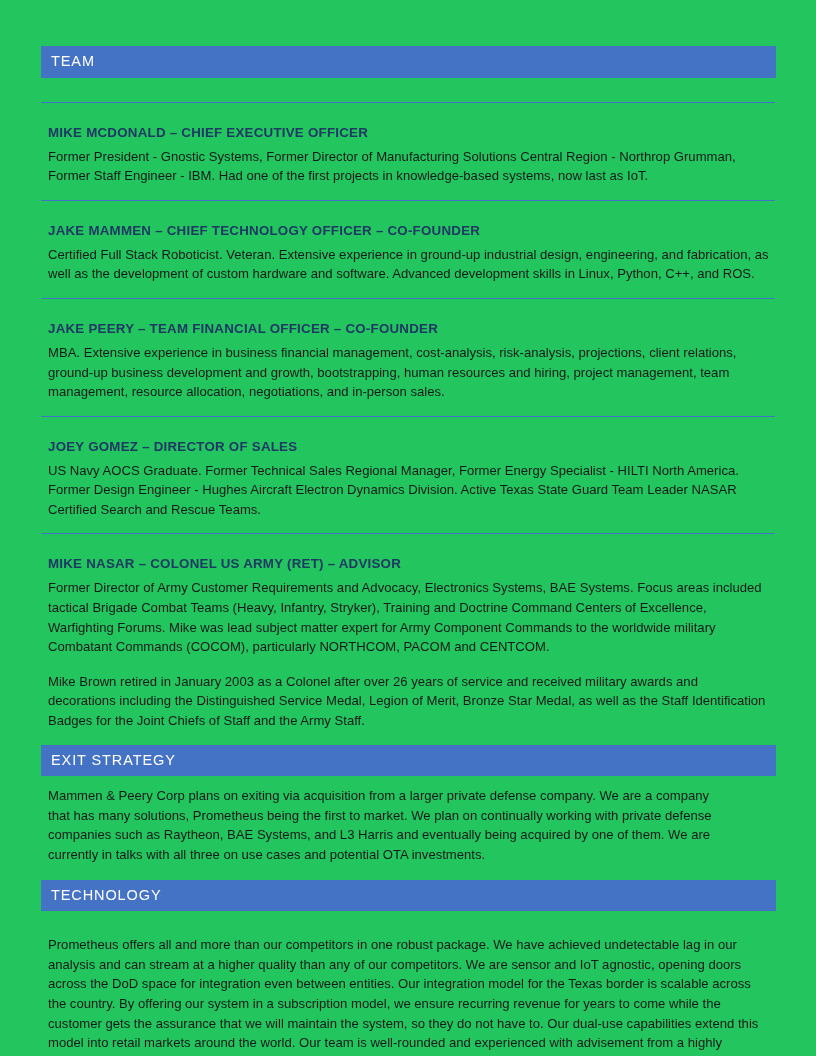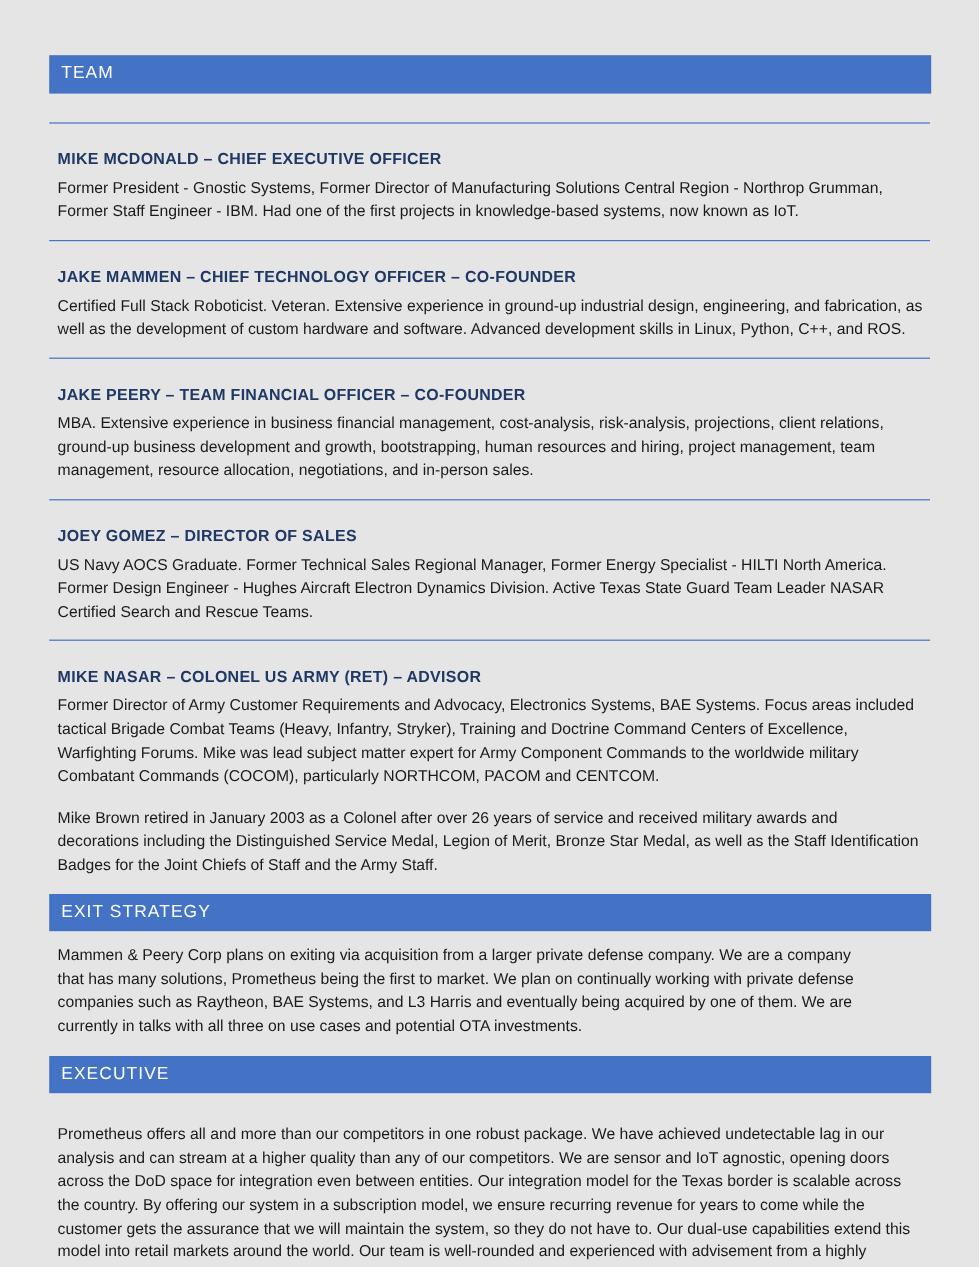--- a/index.html
+++ b/index.html
@@ -11,21 +11,21 @@
     width: 816px;
     height: 1056px;
     font-family: "Liberation Sans", sans-serif;
     color: #202020;
     overflow: hidden;
   }
   .page {
     position: relative;
     width: 816px;
     height: 1056px;
-    background: #e5e5e5;
+    background: #22c55e;
     box-sizing: border-box;
     padding: 46px 41px 0 41px;
   }
   .section-bar {
     background: #4472C4;
     color: #ffffff;
     font-size: 14.5px;
     letter-spacing: 0.9px;
     font-weight: 400;
     padding: 7px 10px 8px 10px;
@@ -72,21 +72,21 @@
 </style>
 </head>
 <body>
 
 <div class="page">
 
   <div class="section-bar bar-team">TEAM</div>
 
   <div class="person">
     <div class="person-name">MIKE MCDONALD – CHIEF EXECUTIVE OFFICER</div>
-    <p class="body-text">Former President - Gnostic Systems, Former Director of Manufacturing Solutions Central Region - Northrop Grumman, Former Staff Engineer - IBM. Had one of the first projects in knowledge-based systems, now known as IoT.</p>
+    <p class="body-text">Former President - Gnostic Systems, Former Director of Manufacturing Solutions Central Region - Northrop Grumman, Former Staff Engineer - IBM. Had one of the first projects in knowledge-based systems, now last as IoT.</p>
   </div>
 
   <div class="person">
     <div class="person-name">JAKE MAMMEN – CHIEF TECHNOLOGY OFFICER – CO-FOUNDER</div>
     <p class="body-text">Certified Full Stack Roboticist. Veteran. Extensive experience in ground-up industrial design, engineering, and fabrication, as well as the development of custom hardware and software. Advanced development skills in Linux, Python, C++, and ROS.</p>
   </div>
 
   <div class="person">
     <div class="person-name">JAKE PEERY – TEAM FINANCIAL OFFICER – CO-FOUNDER</div>
     <p class="body-text">MBA. Extensive experience in business financial management, cost-analysis, risk-analysis, projections, client relations, ground-up business development and growth, bootstrapping, human resources and hiring, project management, team management, resource allocation, negotiations, and in-person sales.</p>
@@ -99,16 +99,16 @@
 
   <div class="person">
     <div class="person-name">MIKE NASAR – COLONEL US ARMY (RET) – ADVISOR</div>
     <p class="body-text">Former Director of Army Customer Requirements and Advocacy, Electronics Systems, BAE Systems. Focus areas included tactical Brigade Combat Teams (Heavy, Infantry, Stryker), Training and Doctrine Command Centers of Excellence, Warfighting Forums. Mike was lead subject matter expert for Army Component Commands to the worldwide military Combatant Commands (COCOM), particularly NORTHCOM, PACOM and CENTCOM.</p>
     <p class="body-text">Mike Brown retired in January 2003 as a Colonel after over 26 years of service and received military awards and decorations including the Distinguished Service Medal, Legion of Merit, Bronze Star Medal, as well as the Staff Identification Badges for the Joint Chiefs of Staff and the Army Staff.</p>
   </div>
 
   <div class="section-bar bar-exit">EXIT STRATEGY</div>
   <p class="plain-block">Mammen &amp; Peery Corp plans on exiting via acquisition from a larger private defense company. We are a company that has many solutions, Prometheus being the first to market. We plan on continually working with private defense companies such as Raytheon, BAE Systems, and L3 Harris and eventually being acquired by one of them. We are currently in talks with all three on use cases and potential OTA investments.</p>
 
-  <div class="section-bar bar-concl">EXECUTIVE</div>
+  <div class="section-bar bar-concl">TECHNOLOGY</div>
   <p class="plain-block concl">Prometheus offers all and more than our competitors in one robust package. We have achieved undetectable lag in our analysis and can stream at a higher quality than any of our competitors. We are sensor and IoT agnostic, opening doors across the DoD space for integration even between entities. Our integration model for the Texas border is scalable across the country. By offering our system in a subscription model, we ensure recurring revenue for years to come while the customer gets the assurance that we will maintain the system, so they do not have to. Our dual-use capabilities extend this model into retail markets around the world. Our team is well-rounded and experienced with advisement from a highly renowned retired Colonel and Director of Army Customer Requirements. The co-founders have bootstrapped the company for the last 4 years and our CEO has started an exited his own multi-million-dollar tech business on top of his experience that dates back to the AI team at IBM.</p>
 
 </div>
 
 </body></html>

